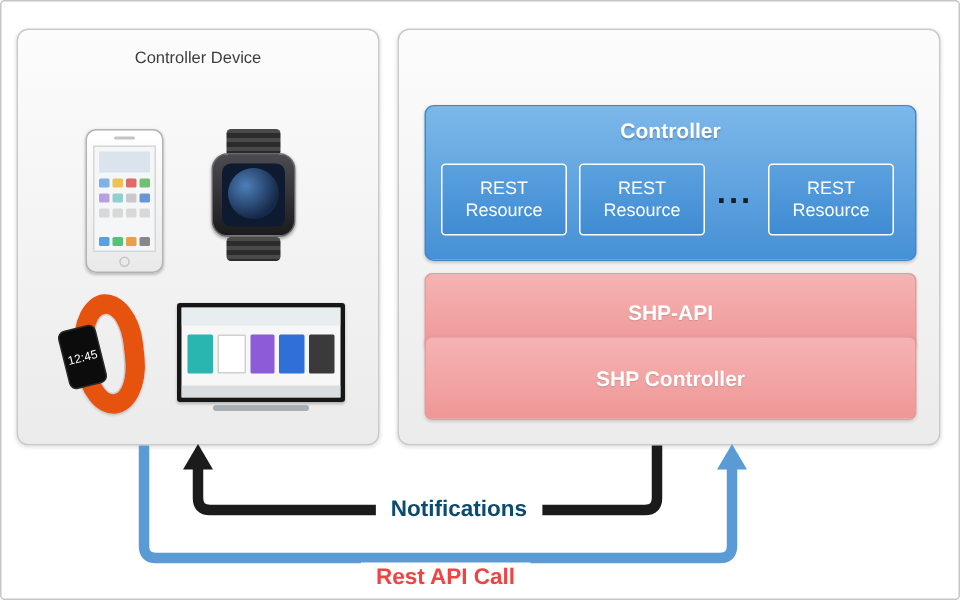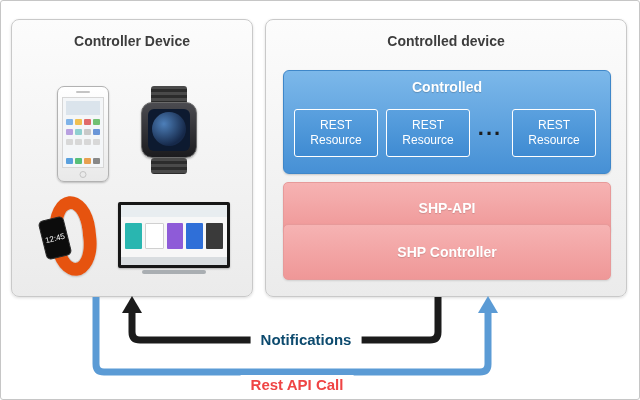--- a/index.html
+++ b/index.html
@@ -14,21 +14,21 @@
   .panel {
     position:absolute; top:18px; height:278px;
     background:linear-gradient(#fcfcfc,#ebebeb);
     border:1px solid #c9c9c9; border-radius:8px;
     box-shadow:0 1px 3px rgba(0,0,0,.14);
   }
   .panel.left  { left:10px;  width:242px; }
   .panel.right { left:264px; width:362px; }
   .panel-title {
     position:absolute; top:13px; left:0; right:0; text-align:center;
-    font-size:14px; font-weight:bold; color:#3d3d3d;
+    font-size:11px; font-weight:normal; color:#3d3d3d;
   }
 
   
   .app-box {
     position:absolute; left:17px; top:50px; width:328px; height:104px;
     background:linear-gradient(#7cb8ea,#4690d5);
     border:1px solid #3f87c9; border-radius:6px;
     box-shadow:0 1px 2px rgba(0,0,0,.18);
   }
   .app-title {
@@ -186,24 +186,23 @@
               <i style="background:#3a3a3a"></i>
           </div>
           <div class="foot"></div>
         </div>
       </div>
       <div class="stand"></div>
     </div>
   </div>
 
   <div class="panel right">
-    <div class="panel-title">Controlled device</div>
 
     <div class="app-box">
-      <div class="app-title">Controlled</div>
+      <div class="app-title">Controller</div>
 
       <div class="rest-box rest-1">
         <span>REST</span>
         <span>Resource</span>
       </div>
       <div class="rest-box rest-2">
         <span>REST</span>
         <span>Resource</span>
       </div>
       <div class="dots">...</div>

